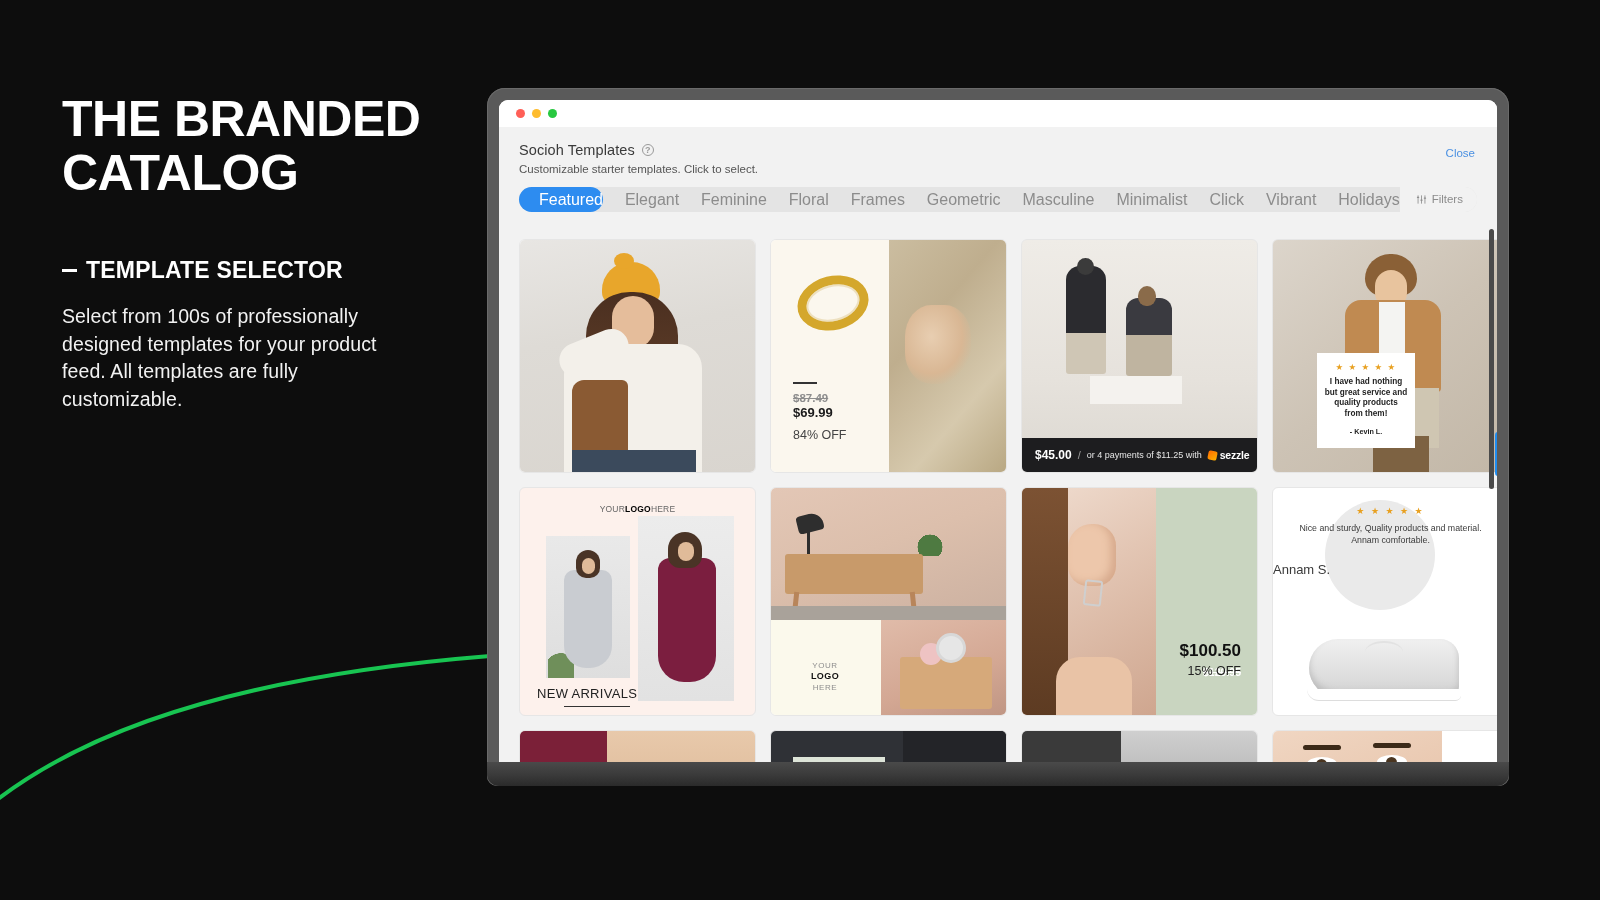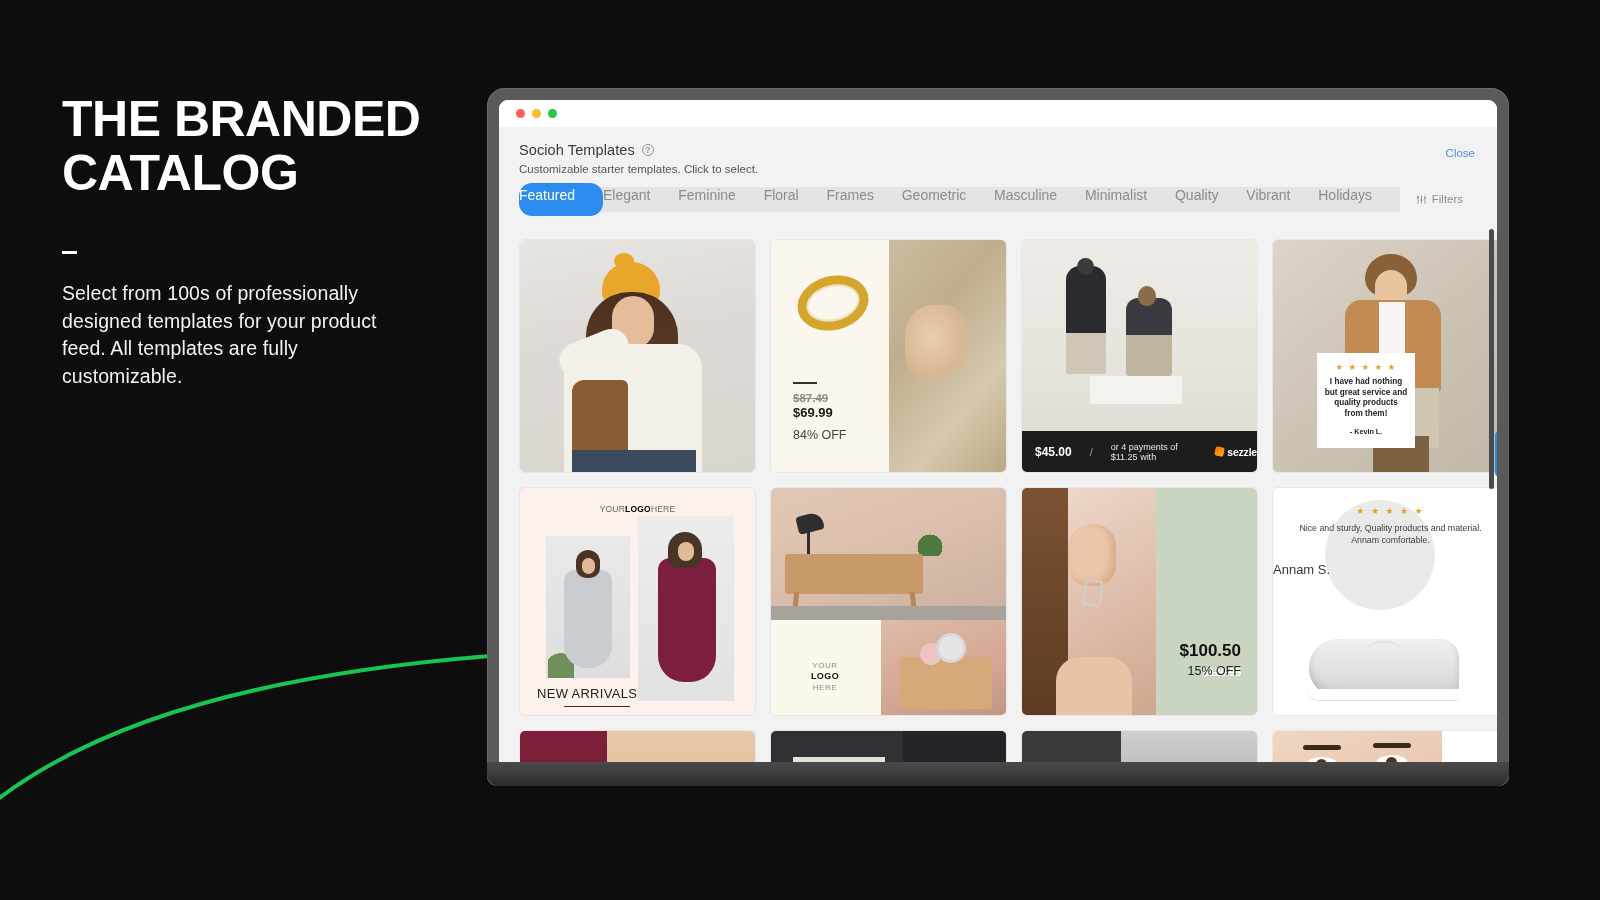--- a/index.html
+++ b/index.html
@@ -70,22 +70,22 @@
   }
   .app-sub { margin-top: 5px; font-size: 11.5px; color: #555; }
   .close-link { position: absolute; right: 22px; top: 20px; font-size: 11.5px; color: #4a90e2; cursor: pointer; }
 
   .tabbar {
     margin: 12px 20px 0 20px; height: 25px;
     background: #e4e4e4; border-radius: 13px;
     display: flex; align-items: center; position: relative;
   }
   .tab {
-    flex: 1 1 auto; text-align: left; font-size: 14px; color: #8c8c8c;
-    line-height: 25px; height: 33px; cursor: pointer; white-space: nowrap;
+    flex: 1 1 auto; text-align: right; font-size: 16px; color: #8c8c8c;
+    line-height: 25px; height: 25px; cursor: pointer; white-space: nowrap;
   }
   .tab.active { background: #2d8cf0; color: #fff; border-radius: 13px; font-weight: 400; max-width: 84px; flex: 0 0 84px; }
   .filters-btn {
     flex: 0 0 auto; display: flex; align-items: center; gap: 5px; padding: 0 14px 0 16px;
     font-size: 11.5px; color: #8c8c8c; cursor: pointer; background: #f2f2f2; height: 25px; line-height: 25px;
     border-radius: 0 13px 13px 0;
   }
 
   
   .grid-wrap { position: absolute; left: 0; right: 0; top: 112px; bottom: 0; overflow: hidden; }
@@ -125,22 +125,22 @@
   .c2 .off  { position: absolute; left: 22px; top: 188px; font-size: 12.5px; color: #444; font-weight: 400; }
 
   
   .c3 { background: linear-gradient(180deg,#efece7 0%, #e6e2dc 60%, #dcd8d1 100%); }
   .c3 .p1 { position: absolute; left: 44px; top: 26px; width: 40px; height: 108px; background: linear-gradient(180deg,#2b2b2f 62%, #cfc6b5 62%); border-radius: 14px 14px 3px 3px; }
   .c3 .p1h { position: absolute; left: 55px; top: 18px; width: 17px; height: 17px; border-radius: 50%; background: #3b3b3b; }
   .c3 .p2 { position: absolute; left: 104px; top: 58px; width: 46px; height: 78px; background: linear-gradient(180deg,#3a3a40 48%, #bfb4a0 48%); border-radius: 12px 12px 3px 3px; }
   .c3 .p2h { position: absolute; left: 116px; top: 46px; width: 18px; height: 20px; border-radius: 50% 50% 45% 45%; background: #8a6b4a; }
   .c3 .box { position: absolute; left: 68px; top: 136px; width: 92px; height: 28px; background: #f4f2ee; }
   .c3 .sezzle {
-    position: absolute; left: 0; right: 0; bottom: 0; height: 41px; background: #1d1d1f;
-    display: flex; align-items: center; padding-left: 13px; gap: 18px;
+    position: absolute; left: 0; right: 0; bottom: 0; height: 34px; background: #1d1d1f;
+    display: flex; align-items: center; padding-left: 13px; gap: 6px;
   }
   .c3 .sz-amt { color: #fff; font-size: 12px; font-weight: 700; }
   .c3 .sz-div { color: #9a9a9a; font-size: 11px; }
   .c3 .sz-txt { color: #e6e6e6; font-size: 9px; }
   .c3 .sz-logo { color: #fff; font-size: 10.5px; font-weight: 700; letter-spacing: -0.2px; display:flex; align-items:center; gap:3px;}
   .c3 .sz-mark { width: 9px; height: 9px; background: linear-gradient(135deg,#ff6b00,#ffb300); border-radius: 2px; transform: rotate(12deg); }
 
   
   .c4 { background: linear-gradient(140deg,#dcd5cb 0%, #cdc3b5 50%, #c2b7a7 100%); }
   .c4 .mhair { position: absolute; left: 92px; top: 14px; width: 52px; height: 42px; background: #8a6036; border-radius: 26px 26px 18px 18px; }
@@ -245,20 +245,21 @@
 </style>
 </head>
 <body>
 
 <div id="stage">
 
   <div class="left-copy">
     <div class="headline">THE BRANDED CATALOG</div>
     <div class="subhead">
       <span class="dash"></span>
+      <span>TEMPLATE SELECTOR</span>
     </div>
     <div class="body-copy-wrap">
       <div class="body-copy">Select from 100s of professionally designed templates for your product feed. All templates are fully customizable.</div>
     </div>
   </div>
 
   <svg class="curve" viewBox="0 0 520 260">
     <path d="M -20 262 C 60 190, 200 120, 500 96" stroke="#18c451" stroke-width="4" fill="none" stroke-linecap="round"></path>
   </svg>
 
@@ -284,21 +285,21 @@
 
         <div class="tabbar">
           <div class="tab active">Featured</div>
           <div class="tab">Elegant</div>
           <div class="tab">Feminine</div>
           <div class="tab">Floral</div>
           <div class="tab">Frames</div>
           <div class="tab">Geometric</div>
           <div class="tab">Masculine</div>
           <div class="tab">Minimalist</div>
-          <div class="tab">Quality</div>
+          <div class="tab">Click</div>
           <div class="tab">Vibrant</div>
           <div class="tab">Holidays</div>
           <div class="filters-btn">
             <svg width="11" height="11" viewBox="0 0 16 16">
               <g stroke="#8c8c8c" stroke-width="1.2">
                 <line x1="3" y1="2" x2="3" y2="14"></line>
                   <line x1="8" y1="2" x2="8" y2="14"></line>
                   <line x1="13" y1="2" x2="13" y2="14"></line>
               </g>
               <g fill="#8c8c8c">

